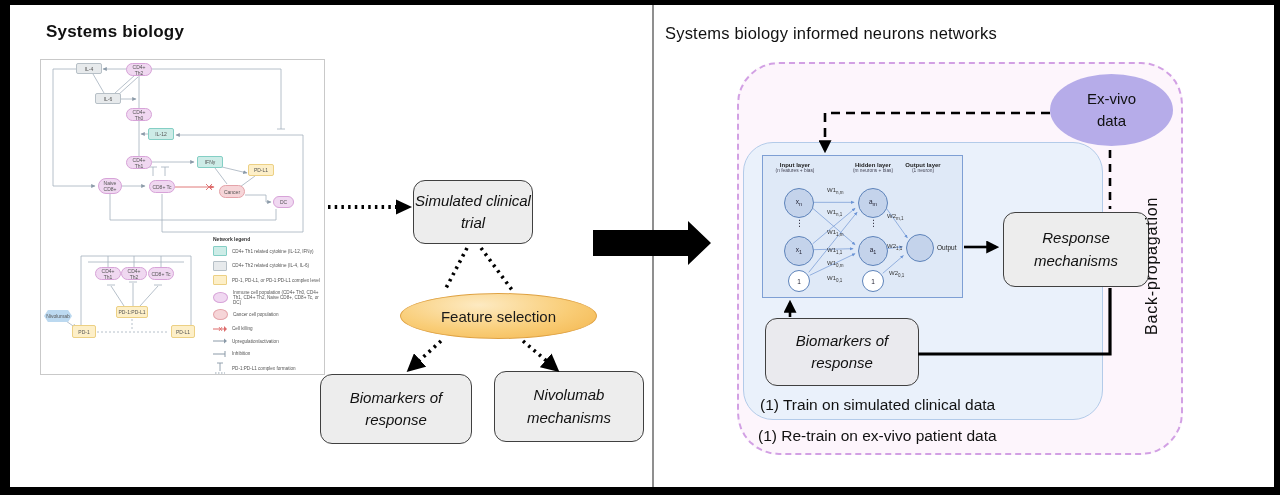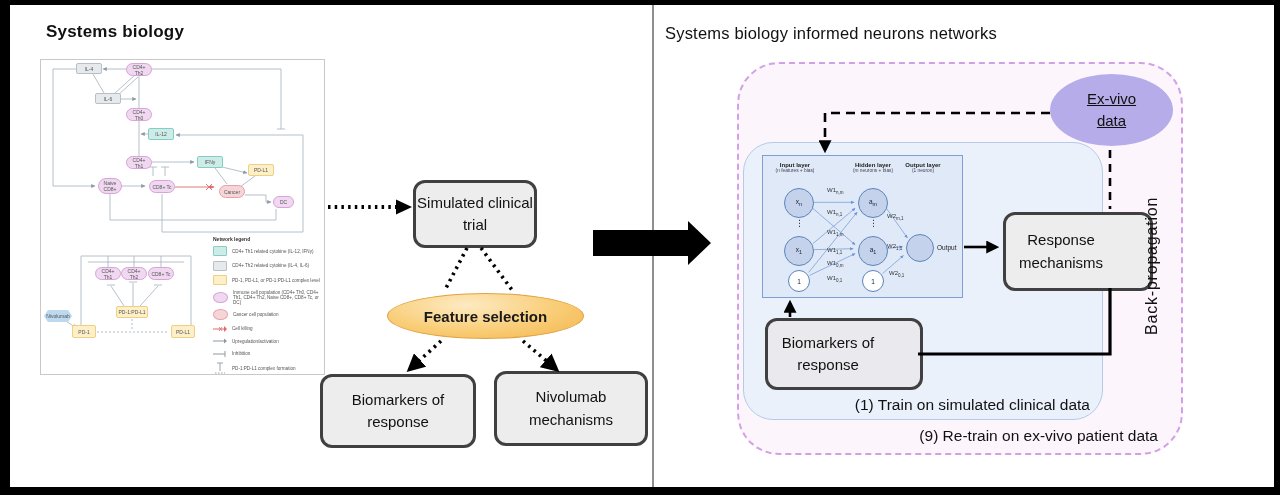--- a/index.html
+++ b/index.html
@@ -27,40 +27,40 @@
   .lrow{display:flex;align-items:center;margin-bottom:4.5px;}
   .lrow .sw{flex:0 0 14px;margin-right:5px;display:flex;align-items:center;justify-content:center;}
   .swb{width:12px;height:8px;border-radius:1px;}
   .swe{width:13px;height:9px;border-radius:50%;}
   .sw-teal{background:#cdece7;border:.8px solid #84cfc5;}
   .sw-gray{background:#e7eaec;border:.8px solid #b7c0c7;}
   .sw-yel{background:#fdefc8;border:.8px solid #ecd084;}
   .sw-pur{background:#f0d8f1;border:.8px solid #d7a3d8;}
   .sw-pink{background:#f6d5d8;border:.8px solid #e4a3a9;}
   
-  .gbox{position:absolute;background:#ededed;border:3px solid #404040;border-radius:12px;
-        display:flex;align-items:center;justify-content:flex-start;text-align:center;
-        font-size:15px;line-height:1.5;color:#111;}
+  .gbox{position:absolute;background:#ededed;border:1px solid #404040;border-radius:12px;
+        display:flex;align-items:center;justify-content:center;text-align:center;
+        font-size:15px;line-height:1.5;color:#111;font-style:italic;}
   .fsel{position:absolute;border-radius:50%;border:1.5px solid #dfa243;
         background:radial-gradient(ellipse at 40% 25%,#fdeac2 0%,#f9cd77 55%,#f3b44a 100%);
         display:flex;align-items:center;justify-content:center;font-size:15px;color:#1a1a1a;}
   
   .dashed-box{position:absolute;left:737px;top:62px;width:446px;height:393px;border:2px dashed #d2a0e4;
               border-radius:42px;background:#fdf5fc;box-sizing:border-box;}
   .blue-box{position:absolute;left:743px;top:142px;width:360px;height:278px;border:1.5px solid #b3cbe9;
             border-radius:30px;background:#eaf1fb;box-sizing:border-box;}
   .nn-box{position:absolute;left:762px;top:155px;width:201px;height:143px;background:#dfe9f7;
           border:1.5px solid #7e9fd4;box-sizing:border-box;}
   .exvivo{position:absolute;left:1050px;top:74px;width:123px;height:72px;border-radius:50%;
           background:#b6ace9;display:flex;align-items:center;justify-content:center;text-align:center;
           font-size:15px;line-height:1.45;color:#111;}
   .transfer{position:absolute;left:845px;top:80px;width:110px;text-align:center;font-size:15px;line-height:31px;color:#111;}
   .backprop{position:absolute;left:1134px;top:168px;width:36px;height:196px;display:flex;align-items:center;justify-content:center;
             writing-mode:vertical-rl;transform:rotate(180deg);font-size:16px;letter-spacing:.8px;color:#111;}
-  .step{position:absolute;text-align:right;font-size:15.5px;color:#111;}
+  .step{position:absolute;text-align:left;font-size:15.5px;color:#111;}
   
   .nh{position:absolute;text-align:center;}
   .nh .t1{font-size:6px;font-weight:700;color:#222;}
   .nh .t2{font-size:4.8px;color:#445;}
   .nc{position:absolute;border-radius:50%;background:#c4d3eb;border:1px solid #5d83ba;
       display:flex;align-items:center;justify-content:center;font-size:6.5px;color:#223;box-sizing:border-box;}
   .nc.bias{background:#fff;}
   .ndots{position:absolute;font-size:9px;color:#334;line-height:1;}
   .wl{position:absolute;font-size:6px;color:#333;white-space:nowrap;}
   .wl sub{font-size:4.5px;}
@@ -263,21 +263,21 @@
             </svg>
           </span>
           <span>PD-1:PD-L1 complex formation</span>
         </div>
     </div>
   </div>
 
   <div class="gbox" style="left:413px;top:180px;width:118px;height:62px;">
       <span>Simulated clinical trial</span>
     </div>
-  <div class="fsel" style="left:387px;top:293px;width:195px;height:44px;font-weight:bold;">
+  <div class="fsel" style="left:400px;top:293px;width:195px;height:44px;">
       <span>Feature selection</span>
     </div>
   <div class="gbox" style="left:320px;top:374px;width:150px;height:68px;">
       <span>Biomarkers of response</span>
     </div>
   <div class="gbox" style="left:494px;top:371px;width:148px;height:69px;">
       <span>Nivolumab mechanisms</span>
     </div>
 
   <div class="panel-title right" style="left:665px;top:24px;">Systems biology informed neurons networks</div>
@@ -347,31 +347,31 @@
     <span class="wl" style="left:64px;top:104px;"><span>W1</span><sub>0,m</sub></span>
     <span class="wl" style="left:64px;top:119px;"><span>W1</span><sub>0,1</sub></span>
     <span class="wl" style="left:124px;top:57px;"><span>W2</span><sub>m,1</sub></span>
     <span class="wl" style="left:124px;top:87px;"><span>W2</span><sub>1,1</sub></span>
     <span class="wl" style="left:126px;top:114px;"><span>W2</span><sub>0,1</sub></span>
 
     <span class="outlbl" style="left:174px;top:88px;">Output</span>
   </div>
 
   <div class="exvivo">
-      <span style="width:80px;text-decoration:underline;">Ex-vivo data</span>
+      <span style="width:80px;">Ex-vivo data</span>
     </div>
   <div class="gbox" style="left:1003px;top:212px;width:144px;height:73px;">
       <span style="width:110px;">Response mechanisms</span>
     </div>
   <div class="gbox" style="left:765px;top:318px;width:152px;height:66px;background:#eaeaee;">
       <span style="width:120px;">Biomarkers of response</span>
     </div>
   <div class="backprop">Back-propagation</div>
   <div class="step" style="left:760px;top:396px;width:330px;">(1) Train on simulated clinical data</div>
-  <div class="step" style="left:758px;top:427px;width:400px;">(9) Re-train on ex-vivo patient data</div>
+  <div class="step" style="left:758px;top:427px;width:400px;">(1) Re-train on ex-vivo patient data</div>
 
   <svg class="overlay" viewBox="0 0 1280 495">
     <defs>
       <marker id="ab" viewBox="0 0 10 10" refX="7.5" refY="5" markerWidth="5" markerHeight="5" orient="auto-start-reverse">
           <path d="M0,0L10,5L0,10z" fill="#000"></path>
         </marker>
     </defs>
 
     <path d="M328,207 H398" stroke="#000" stroke-width="4" stroke-dasharray="2.5 4.2" fill="none"></path>
     <path d="M396,199.5 L412,207 L396,214.5z" fill="#000"></path>

